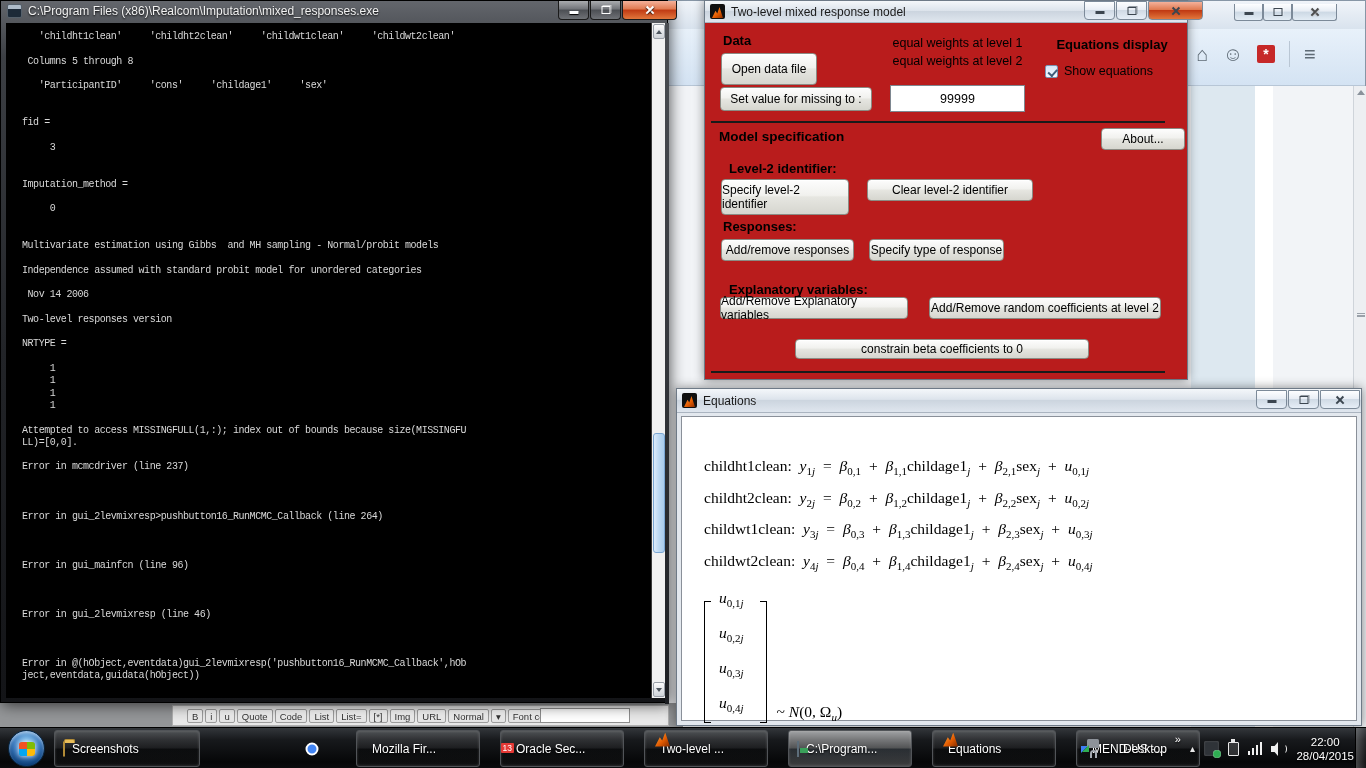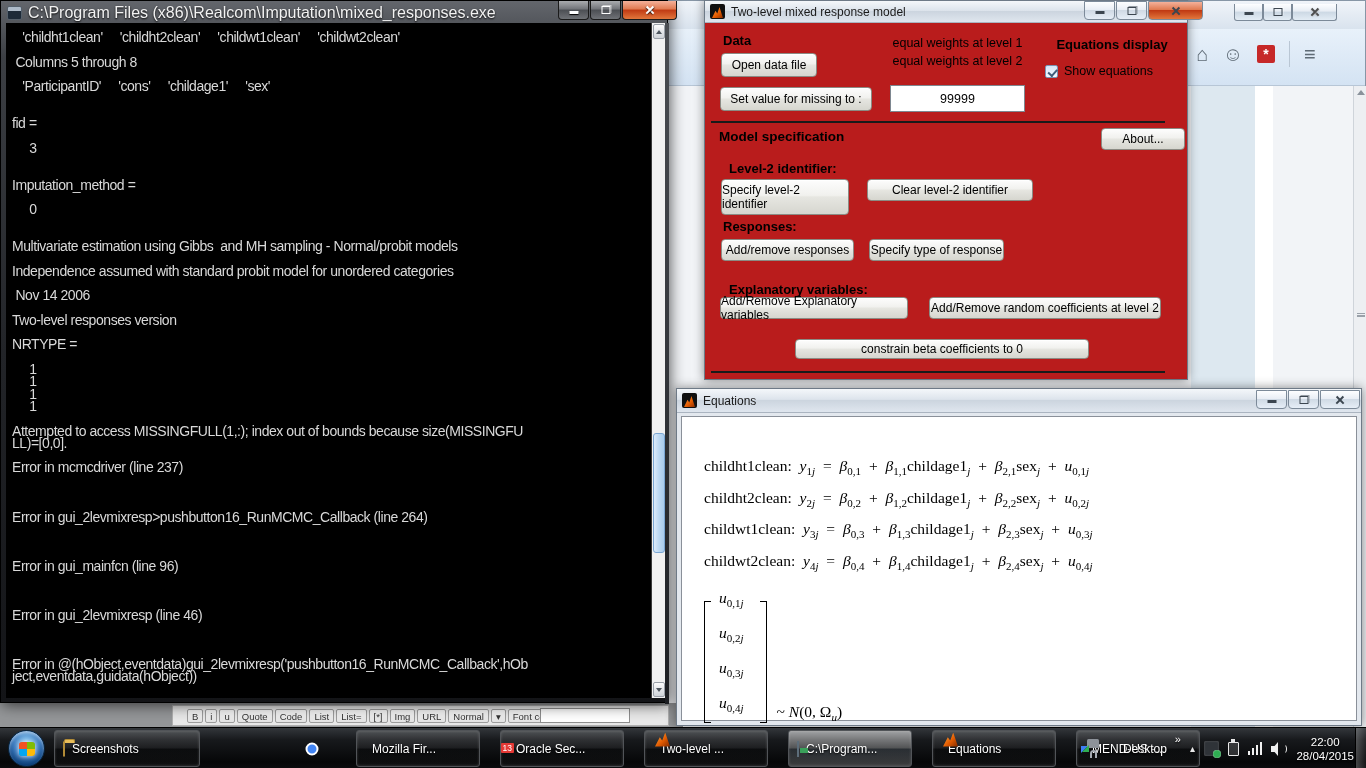--- a/index.html
+++ b/index.html
@@ -44,40 +44,40 @@
             line-height:11px; white-space:nowrap; }
   .ed-input { width:90px; height:15px; background:#fff; border:1px solid #8e8e8e; margin-left:4px; }
 
   
   .console-win { left:0; top:0; width:668px; height:703px;
             background:linear-gradient(#63666c,#3c3f44 8%,#222428 50%,#131417);
             border:1px solid #000; box-shadow:2px 2px 14px rgba(0,0,0,.65); }
   .console-title { left:6px; top:3px; display:flex; align-items:center; gap:6px; }
   .console-ico { width:15px; height:14px; background:linear-gradient(#aebbc9 0 4px,#1d2a38 4px);
             border:1px solid #55606b; border-radius:2px; }
-  .console-title .t { color:#f2f2f2; font-size:16px; text-shadow:0 1px 2px #000; white-space:nowrap; }
+  .console-title .t { color:#f2f2f2; font-size:12px; text-shadow:0 1px 2px #000; white-space:nowrap; }
   .win-ctl { display:flex; }
   .win-ctl.dark { left:556px; top:0; }
   .wbtn { height:19px; border:1px solid #1b1b1b; border-top:none; border-radius:0 0 4px 4px;
             background:linear-gradient(rgba(255,255,255,.45),rgba(255,255,255,.12) 45%,rgba(0,0,0,.18) 50%,rgba(255,255,255,.15));
             position:relative; margin-left:1px; }
   .wbtn.min,.wbtn.max { width:31px; }
   .wbtn.close { width:55px;
             background:linear-gradient(#f4b19a,#e07a51 45%,#c03a13 50%,#e2773c); }
   .glyph-min { position:absolute; left:50%; bottom:5px; transform:translateX(-50%);
             width:9px; height:3px; background:#fff; box-shadow:0 1px 1px #000; }
   .glyph-max { position:absolute; left:50%; top:50%; transform:translate(-50%,-50%);
             width:9px; height:8px; border:1.5px solid #fff; box-shadow:1px -1px 0 rgba(255,255,255,.55); }
   .glyph-x { position:absolute; left:50%; top:50%; width:12px; height:12px; transform:translate(-50%,-50%); }
   .glyph-x::before,.glyph-x::after { content:""; position:absolute; left:1px; top:5px; width:10px; height:2.4px;
             background:#fff; box-shadow:0 1px 1px rgba(0,0,0,.6); }
   .glyph-x::before { transform:rotate(45deg);} .glyph-x::after { transform:rotate(-45deg);}
   .console-screen { left:5px; top:22px; width:645px; height:675px; background:#000; }
-  .console-pre { position:absolute; left:6px; top:8px; color:#d9d9d9;
-            font-family:Liberation Sans, sans-serif; font-size:14px; line-height:12.3px;
+  .console-pre { position:absolute; left:16px; top:8px; color:#d9d9d9;
+            font-family:Liberation Mono, monospace; font-size:10px; line-height:12.3px;
             letter-spacing:-0.45px; white-space:pre; }
   .console-scroll { left:650px; top:22px; width:14px; height:675px; background:#f1f1f1; border-left:1px solid #3a3a3a; }
   .sb-btn { position:absolute; left:1px; width:12px; height:15px;
             background:linear-gradient(#fdfdfd,#e4e6e9 50%,#cfd3d8); border:1px solid #9aa0a8; border-radius:2px; }
   .sb-up { top:1px; } .sb-down { bottom:1px; }
   .sb-arrow { position:absolute; left:50%; top:50%; transform:translate(-50%,-50%);
             width:0; height:0; border-left:3.5px solid transparent; border-right:3.5px solid transparent; }
   .sb-up .sb-arrow { border-bottom:4px solid #4e565e; }
   .sb-down .sb-arrow { border-top:4px solid #4e565e; }
   .sb-thumb { position:absolute; left:1px; top:410px; width:12px; height:120px; border-radius:3px;
@@ -374,21 +374,21 @@
       </div>
     <div class="wbtn light max">
         <span class="glyph-max"></span>
       </div>
     <div class="wbtn light close" style="background:linear-gradient(#f4b19a,#e07a51 45%,#c03a13 50%,#e2773c);">
         <span class="glyph-x"></span>
       </div>
   </div>
 
   <div class="abs m-label" style="left:18px; top:32px;">Data</div>
-  <div class="abs btn7" style="left:16px; top:52px; width:96px; height:24px;">Open data file</div>
+  <div class="abs btn7" style="left:16px; top:52px; width:96px; height:32px;">Open data file</div>
   <div class="abs m-text" style="left:180px; top:33px; width:145px; text-align:center; line-height:18px;">
     <div>equal weights at level 1</div>
     <div>equal weights at level 2</div>
   </div>
   <div class="abs m-label" style="left:342px; top:36px; width:130px; text-align:center;">Equations display</div>
   <div class="abs" style="left:340px; top:63px; display:flex; align-items:center; gap:6px;">
     <span class="chk"></span>
     <span class="m-text">Show equations</span>
   </div>
   <div class="abs btn7" style="left:15px; top:86px; width:152px; height:24px;">Set value for missing to :</div>

